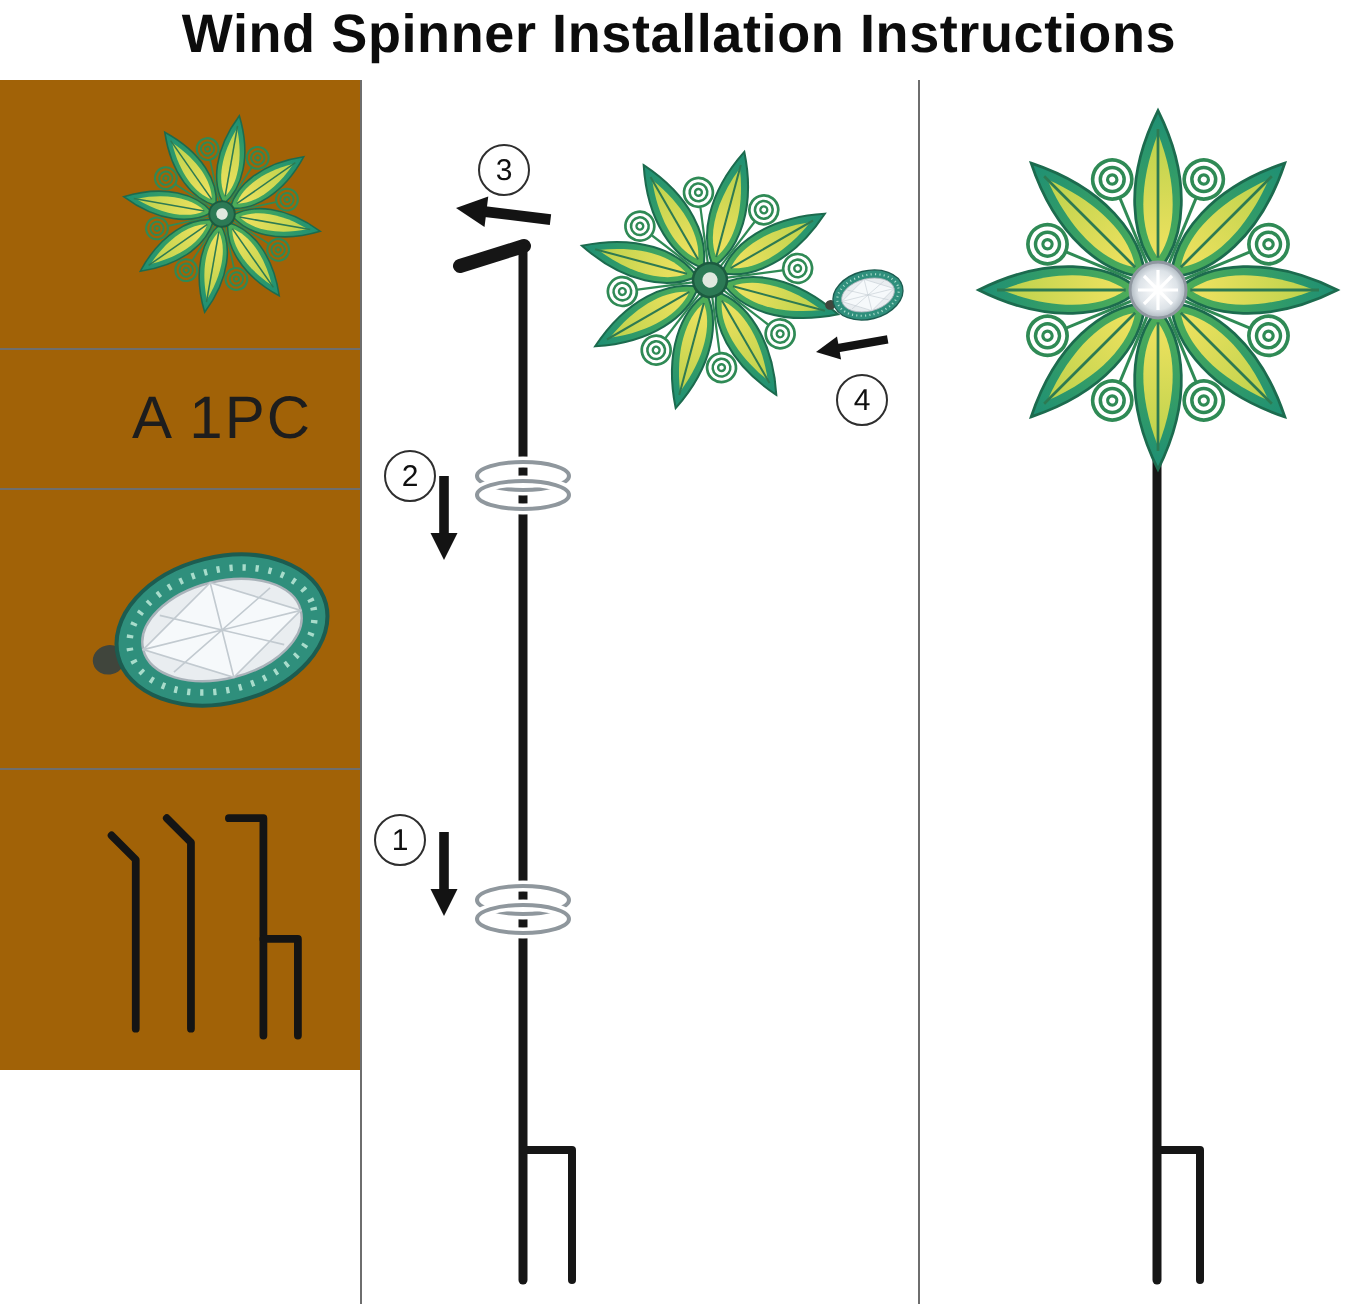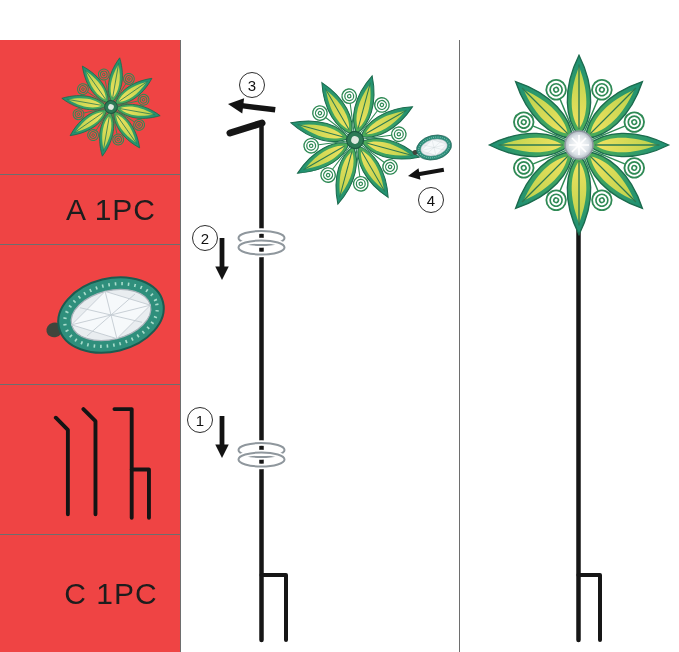--- a/index.html
+++ b/index.html
@@ -9,21 +9,21 @@
     background: #ffffff; overflow: hidden;
     font-family: "Liberation Sans", sans-serif;
   }
   .title {
     position: absolute; top: 2px; left: 0; width: 100%;
     text-align: center; font-size: 27px; font-weight: 700;
     color: #0c0c0c; letter-spacing: 0.3px;
   }
   .columns { position: absolute; top: 40px; left: 0; width: 679px; height: 612px; display: flex; }
   .left-col { width: 181px; height: 100%; border-right: 1px solid #6e6e6e; display: flex; flex-direction: column; }
-  .cell { width: 100%; border-bottom: 1px solid #6e6e6e; display: flex; align-items: center; justify-content: center; background:#ef4444;padding-left:42px; }
+  .cell { width: 100%; border-bottom: 1px solid #6e6e6e; display: flex; align-items: center; justify-content: center; background:#a16207;padding-left:42px; }
   .cell:last-child { border-bottom: none; }
   .h-img-a { height: 135px; }
   .h-lbl-a { height: 70px; }
   .h-img-b { height: 140px; }
   .h-lbl-b { height: 58px; }
   .h-img-c { height: 150px; }
   .h-lbl-c { flex: 1; }
   .part-label { font-size: 30px; color: #1d1d1d; letter-spacing: 1px; }
   .mid-col { position: relative; width: 279px; height: 100%; border-right: 1px solid #6e6e6e; }
   .right-col { position: relative; flex: 1; height: 100%; }
@@ -112,20 +112,21 @@
       <rect x="16" y="-3.2" width="40" height="6.4" fill="#131313"></rect>
     </g>
     <g id="ring">
       <ellipse cx="0" cy="0" rx="23" ry="7" fill="none" stroke="#ffffff" stroke-width="5.5"></ellipse>
       <ellipse cx="0" cy="0" rx="23" ry="7" fill="none" stroke="#8f979d" stroke-width="2"></ellipse>
     </g>
   </defs>
 </svg>
 
 <div class="page">
+  <div class="title">Wind Spinner Installation Instructions</div>
 
   <div class="columns">
 
     <div class="left-col">
       <div class="cell h-img-a">
         <svg width="132" height="128" viewBox="0 0 200 200">
           <use href="#spinner" width="200" height="200" transform="rotate(10 100 100)"></use>
         </svg>
       </div>
       <div class="cell h-lbl-a">
@@ -133,23 +134,20 @@
       </div>
       <div class="cell h-img-b">
         <svg width="152" height="118" viewBox="0 0 170 130">
           <use href="#gem" width="170" height="130"></use>
         </svg>
       </div>
       <div class="cell h-img-c">
         <svg width="150" height="142" viewBox="0 0 160 150">
           <use href="#stakes" width="160" height="150"></use>
         </svg>
-      </div>
-      <div class="cell h-lbl-c">
-        <span class="part-label">C 1PC</span>
       </div>
     </div>
 
     <div class="mid-col">
       <svg class="fill-svg" width="279" height="612" viewBox="0 0 279 612">
         <g stroke="#161616" stroke-linecap="round" stroke-linejoin="round" fill="none">
           <path d="M49,93 L81,83" stroke-width="7"></path>
           <path d="M80.5,84 V600" stroke-width="4.5"></path>
           <path d="M80.5,535 H105 V600" stroke-width="4"></path>
         </g>

